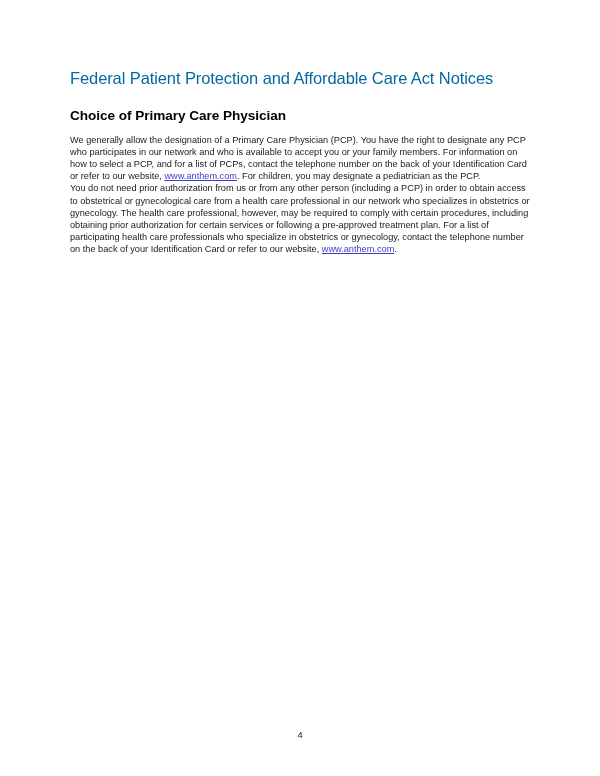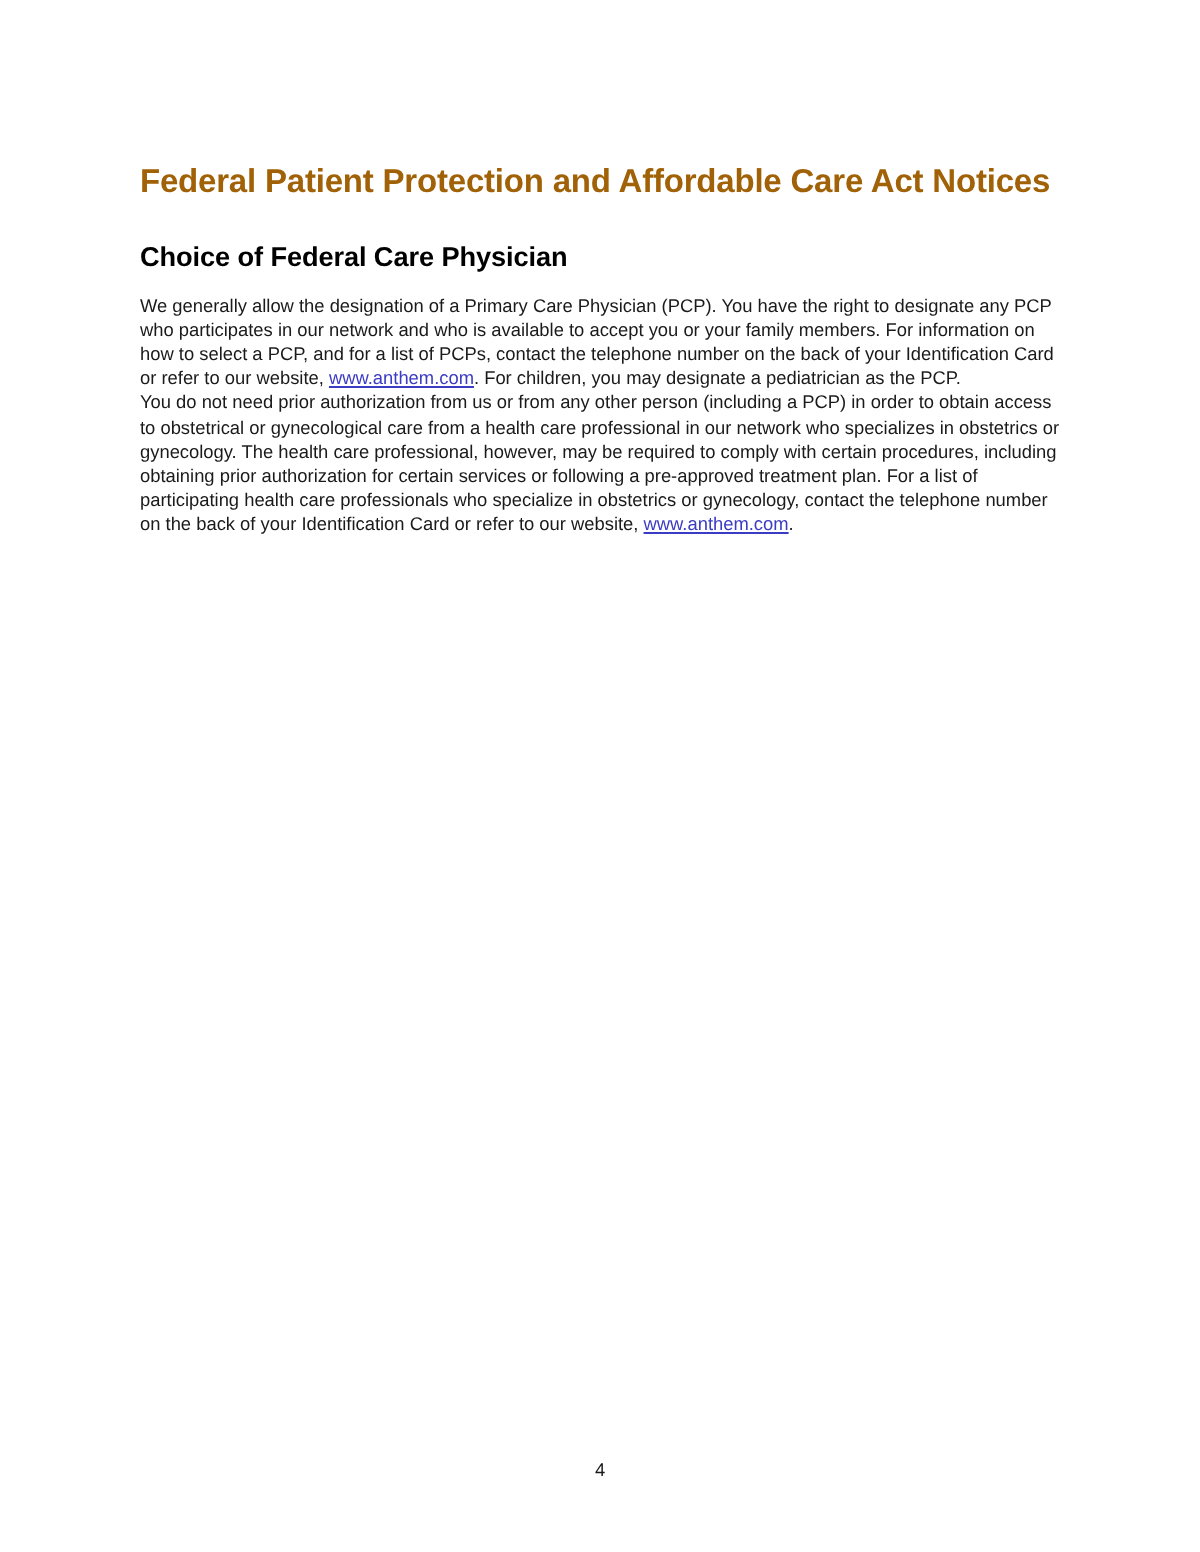--- a/index.html
+++ b/index.html
@@ -25,25 +25,25 @@
 
   .content {
     position: absolute;
     left: 70px;
     top: 64px;
     width: 461px;
   }
 
   .doc-title {
     font-size: 16.5px;
-    font-weight: bold;
+    font-weight: normal;
     line-height: 1.25;
     letter-spacing: -0.1px;
-    margin: 17px 0 19px 0;
-    color: #a16207;
+    margin: 4px 0 19px 0;
+    color: #0369a1;
   }
 
   .section-heading {
     font-size: 13.6px;
     font-weight: bold;
     line-height: 1.25;
     letter-spacing: -0.05px;
     margin: 0 0 9px 0;
     color: #000;
   }
@@ -83,21 +83,21 @@
 </head>
 <body>
 
 <div class="page">
 
   <div class="content">
 
     <h1 class="doc-title">Federal Patient Protection and Affordable Care Act Notices</h1>
 
     <div class="section">
-      <h2 class="section-heading">Choice of Federal Care Physician</h2>
+      <h2 class="section-heading">Choice of Primary Care Physician</h2>
       <p class="body-text"><span>We generally allow the designation of a Primary Care Physician (PCP). You have the right to designate any PCP who participates in our network and who is available to accept you or your family members. For information on how to select a PCP, and for a list of PCPs, contact the telephone number on the back of your Identification Card or refer to our website, </span><a class="doc-link" href="#">www.anthem.com</a><span>. For children, you may designate a pediatrician as the PCP.</span></p>
     </div>
 
     <div class="section">
       <p class="body-text"><span>You do not need prior authorization from us or from any other person (including a PCP) in order to obtain access to obstetrical or gynecological care from a health care professional in our network who specializes in obstetrics or gynecology. The health care professional, however, may be required to comply with certain procedures, including obtaining prior authorization for certain services or following a pre-approved treatment plan. For a list of participating health care professionals who specialize in obstetrics or gynecology, contact the telephone number on the back of your Identification Card or refer to our website, </span><a class="doc-link" href="#">www.anthem.com</a><span>.</span></p>
     </div>
 
   </div>
 
   <div class="page-number">4</div>

